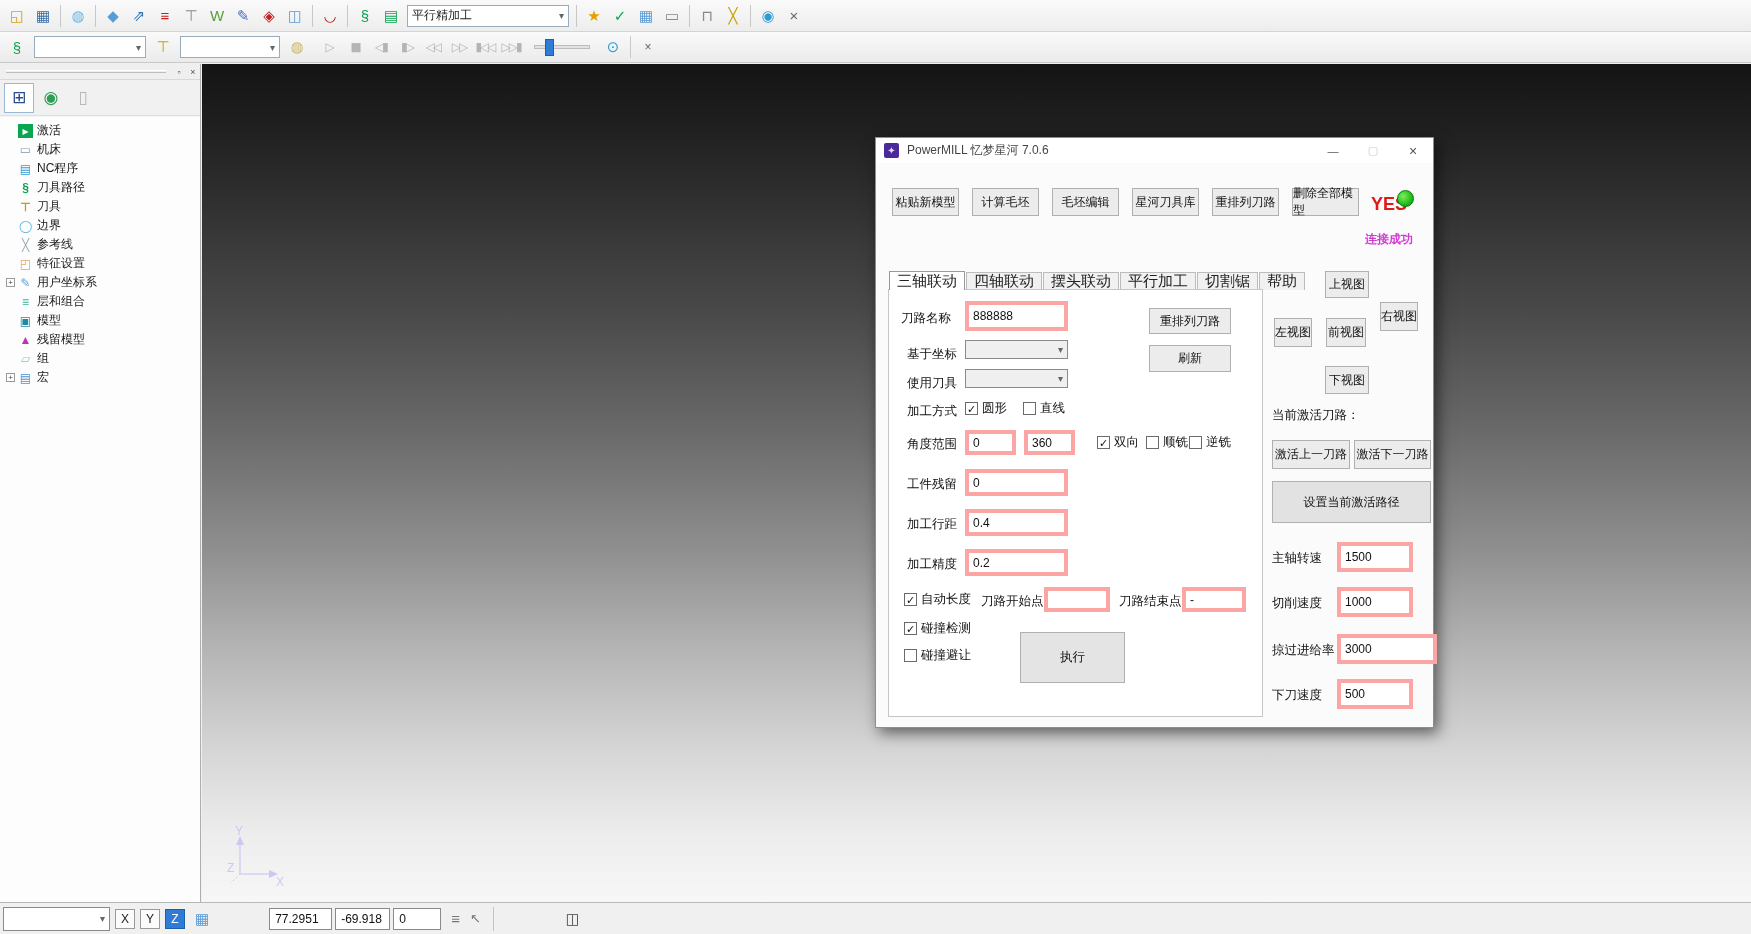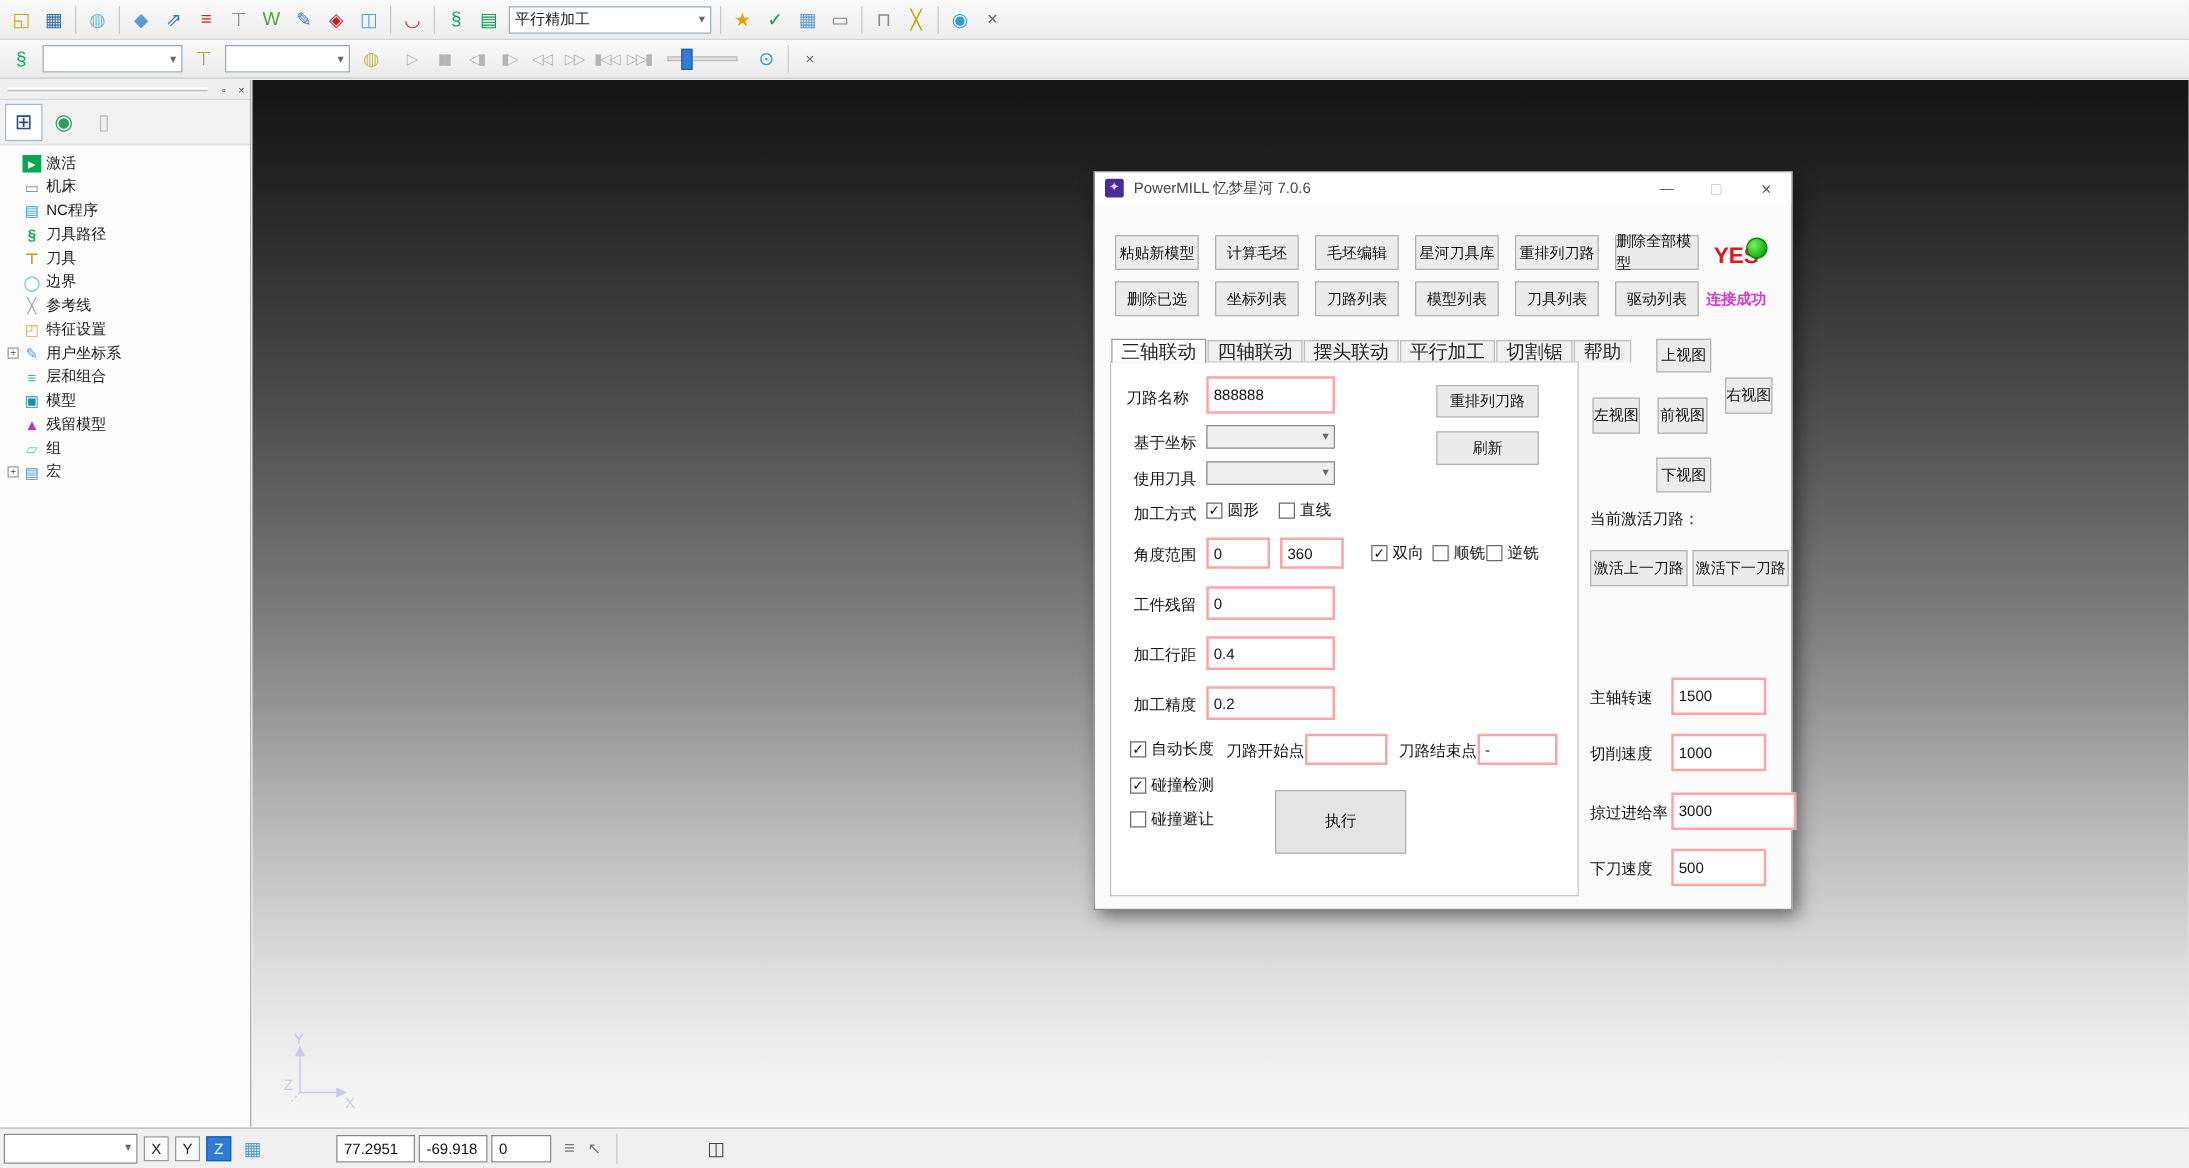--- a/index.html
+++ b/index.html
@@ -92,21 +92,21 @@
   .green-light { position:absolute; left:521px; top:52px; width:17px; height:17px; border-radius:50%;
     background:radial-gradient(circle at 35% 35%, #7bf05a, #13b213 70%, #0c8a0c); border:1px solid #0a7a0a; }
   .connected-text { position:absolute; left:489px; top:93px; color:#d23ad2; font-size:12px; font-weight:bold; }
   .tabstrip { position:absolute; left:13px; top:133px; display:flex; align-items:flex-end; height:19px; }
   .tab { height:18px; padding:0 7px; font-size:15px; color:#222; background:#f1f1f1;
     border:1px solid #bcbcbc; border-bottom:none; display:flex; align-items:center; margin-right:1px; }
   .tab.active { height:19px; background:#fff; border-color:#9a9a9a; position:relative; z-index:2; }
   .tabpanel { position:absolute; left:12px; top:151px; width:375px; height:428px; background:#fff;
     border:1px solid #c6c6c6; }
   .flabel { position:absolute; font-size:12.5px; color:#111; white-space:nowrap; }
-  .txt { position:absolute; background:#fff; border:2px solid #fca5a5; font-size:12px; color:#111;
+  .txt { position:absolute; background:#fff; border:4px solid #fca5a5; font-size:12px; color:#111;
     padding-left:4px; font-family:"Liberation Sans","DejaVu Sans",sans-serif; }
   .combo { position:absolute; background:#efefef; border:1px solid #8a8a8a; display:flex;
     align-items:center; justify-content:flex-end; padding-right:4px; }
   .cb-row { position:absolute; display:flex; align-items:center; gap:4px; }
   .cbox { width:13px; height:13px; border:1px solid #6a6a6a; background:#fff; font-size:11px;
     line-height:12px; text-align:center; color:#111; font-weight:bold; }
   .cbox.un { color:transparent; }
   .cblabel { font-size:12.5px; color:#111; white-space:nowrap; }
   .exec-btn { left:131px; top:342px; width:105px; height:51px; background:#e4e4e4; font-size:12.5px; }
   .view-btn { font-size:12px; }
@@ -340,29 +340,20 @@
     <div class="qbtn r1w">粘贴新模型</div>
         <div class="qbtn r1w">计算毛坯</div>
         <div class="qbtn r1w">毛坯编辑</div>
         <div class="qbtn r1w">星河刀具库</div>
         <div class="qbtn r1w">重排列刀路</div>
         <div class="qbtn r1w">删除全部模型</div>
       </div>
     <div class="yes-text">YES</div>
     <div class="green-light"></div>
 
-    <div class="quick-row row2">
-
-    <div class="qbtn r2w">删除已选</div>
-        <div class="qbtn r2w">坐标列表</div>
-        <div class="qbtn r2w">刀路列表</div>
-        <div class="qbtn r2w">模型列表</div>
-        <div class="qbtn r2w">刀具列表</div>
-        <div class="qbtn r2w">驱动列表</div>
-      </div>
     <div class="connected-text">连接成功</div>
 
     <div class="tabstrip">
 
     <div class="tab active">三轴联动</div>
         <div class="tab">四轴联动</div>
         <div class="tab">摆头联动</div>
         <div class="tab">平行加工</div>
         <div class="tab">切割锯</div>
         <div class="tab">帮助</div>
@@ -442,20 +433,21 @@
 
     <div class="btn view-btn" style="left:449px;top:133px;width:44px;height:27px">上视图</div>
     <div class="btn view-btn" style="left:398px;top:180px;width:38px;height:29px">左视图</div>
     <div class="btn view-btn" style="left:450px;top:180px;width:40px;height:29px">前视图</div>
     <div class="btn view-btn" style="left:504px;top:164px;width:38px;height:29px">右视图</div>
     <div class="btn view-btn" style="left:449px;top:228px;width:44px;height:28px">下视图</div>
 
     <div class="right-label" style="left:396px;top:269px">当前激活刀路：</div>
     <div class="btn" style="left:396px;top:302px;width:78px;height:29px">激活上一刀路</div>
     <div class="btn" style="left:478px;top:302px;width:77px;height:29px">激活下一刀路</div>
+    <div class="btn big-btn" style="left:396px;top:343px;width:159px;height:42px">设置当前激活路径</div>
 
     <div class="right-label" style="left:396px;top:412px">主轴转速</div>
     <input class="txt" style="left: 461px; top: 404px; width: 76px; height: 30px;" value="1500">
     <div class="right-label" style="left:396px;top:457px">切削速度</div>
     <input class="txt" style="left: 461px; top: 449px; width: 76px; height: 30px;" value="1000">
     <div class="right-label" style="left:396px;top:504px">掠过进给率</div>
     <input class="txt" style="left: 461px; top: 496px; width: 100px; height: 30px;" value="3000">
     <div class="right-label" style="left:396px;top:549px">下刀速度</div>
     <input class="txt" style="left: 461px; top: 541px; width: 76px; height: 30px;" value="500">
   </div>

